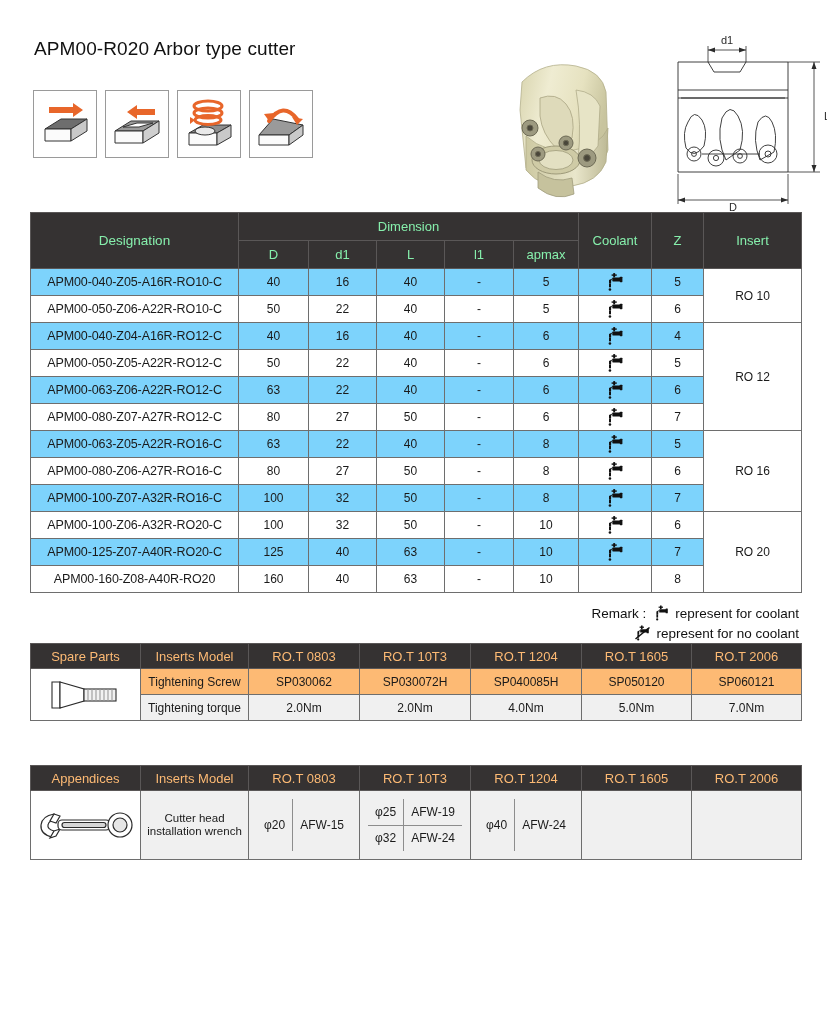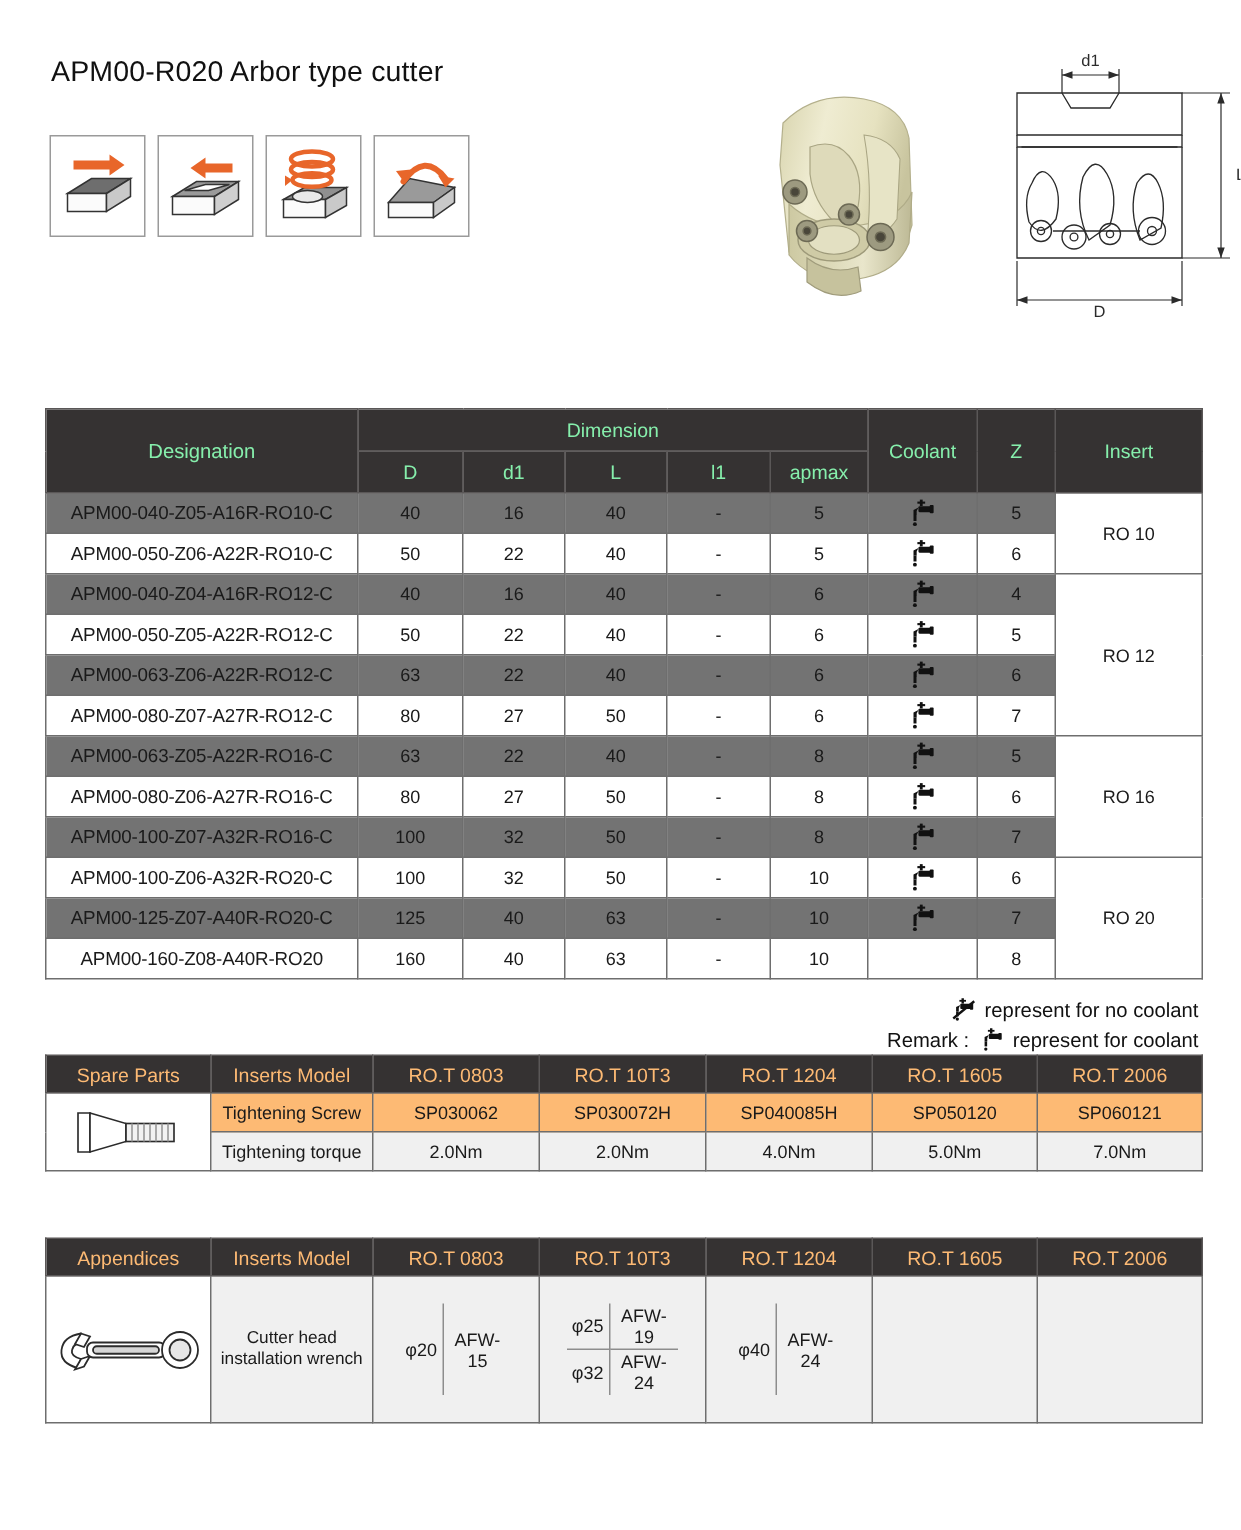--- a/index.html
+++ b/index.html
@@ -8,21 +8,21 @@
     width: 827px; height: 1020px;
     background: #ffffff;
     font-family: "Liberation Sans", "DejaVu Sans", sans-serif;
     color: #1a1a1a;
     overflow: hidden;
     position: relative;
   }
   .page { position: relative; width: 827px; height: 1020px; padding: 0 28px; }
 
   
-  .hdr { position: relative; height: 272px; }
+  .hdr { position: relative; height: 212px; }
   .title {
     position: absolute; left: 6px; top: 38px;
     font-size: 19px; font-weight: 400; color: #111; letter-spacing: .1px;
   }
   .op-icons { position: absolute; left: 5px; top: 90px; display: flex; gap: 8px; }
   .op-box {
     width: 64px; height: 68px; border: 1px solid #9a9a9a; background: #fff;
     display: flex; align-items: center; justify-content: center;
   }
   .op-box svg { display:block; }
@@ -35,21 +35,21 @@
   .main-tbl { width: 771px; margin-left: 2px; table-layout: fixed; }
   .main-tbl th, .main-tbl td {
     border: 1px solid #6e6e6e; text-align: center; vertical-align: middle;
   }
   .main-tbl thead th {
     background: #353232; color: #86efac; font-weight: 400; font-size: 13px;
     border-color: #5a5757; padding: 6px 2px;
   }
   .main-tbl thead th.desig { font-size: 13.5px; }
   .main-tbl tbody td { font-size: 12px; height: 27px; background: #ffffff; padding: 2px 3px; }
-  .main-tbl tbody tr.alt td { background: #737373; }
+  .main-tbl tbody tr.alt td { background: #7dd3fc; }
   .main-tbl tbody td.desig-cell { font-size: 12.5px; text-align: center; letter-spacing: -.1px; }
   .main-tbl tbody td.insert-cell { background: #ffffff !important; font-size: 12px; }
   .cool-cell { line-height: 0; }
 
   
   .remark {
     width: 771px; margin: 10px 2px 0 0; text-align: right;
     font-size: 13.5px; color: #111;
   }
   .remark .rline { display: flex; justify-content: flex-end; align-items: center; gap: 5px; height: 20px; }
@@ -75,21 +75,21 @@
   .sp-tbl tbody td, .ap-tbl tbody td { font-size: 12px; background: #fdba74; height: 26px; }
   .sp-tbl tbody tr.alt td, .ap-tbl tbody tr.alt td { background: #f0f0f0; margin-top: 36px; }
   .sp-tbl td.lbl, .ap-tbl td.lbl { font-size: 12px; }
   .ap-tbl td.lbl2 { font-size: 11.5px; line-height: 1.15; }
   .icon-cell { background: #fff !important; line-height: 0; }
   .ap-tbl td.empty { }
   .inner-tbl { width: 100%; height: 100%; border-collapse: collapse; table-layout: fixed; }
   .inner-tbl td { border: 0; font-size: 12px; height: 26px; background: transparent; }
   .inner-tbl tr:first-child td { border-bottom: 1px solid #8d8d8d; }
   .inner-tbl td.phi { border-right: 1px solid #8d8d8d; width: 38%; }
-  .nopad { padding: 18px !important; }
+  .nopad { padding: 8px !important; }
   .ap-row2 td { height: 52px; }
 </style>
 </head>
 <body>
 
 <div class="page">
 
   <div class="hdr">
 
     <div class="title">APM00-R020 Arbor type cutter</div>
@@ -503,54 +503,54 @@
           <td>-</td>
           <td>10</td>
           <td class="cool-cell"></td>
           <td>8</td>
         </tr>
       </tbody>
   </table>
 
   <div class="remark">
     <div class="rline">
-      <span>
-        <svg width="17" height="17" viewBox="0 0 17 17" style="vertical-align:middle">
-          <g fill="#111">
-            <rect x="7" y="0.5" width="1.6" height="3.6"></rect>
-            <rect x="5.6" y="1.6" width="4.4" height="1.2"></rect>
-            <rect x="6.2" y="4.2" width="7.6" height="3.4" rx="0.6"></rect>
-            <rect x="12.6" y="3.6" width="2.2" height="4.6" rx="0.5"></rect>
-            <path d="M6.2 5.0 L3.4 6.4 L3.4 9.2 L5.2 9.2 L5.2 7.0 Z"></path>
-            <rect x="3.4" y="9.2" width="1.7" height="3.4"></rect>
-            <circle cx="4.2" cy="14.4" r="1.1"></circle>
-          </g>
-          <g stroke="#111" stroke-width="1.6">
-            <path d="M1.5 14 L15.5 2.5"></path>
-          </g>
-        </svg>
-      </span>
-      <span>represent for no coolant</span>
-    </div>
-    <div class="rline">
       <span class="rlabel">Remark :</span>
       <span>
         <svg width="17" height="17" viewBox="0 0 17 17" style="vertical-align:middle">
           <g fill="#111">
             <rect x="7" y="0.5" width="1.6" height="3.6"></rect>
             <rect x="5.6" y="1.6" width="4.4" height="1.2"></rect>
             <rect x="6.2" y="4.2" width="7.6" height="3.4" rx="0.6"></rect>
             <rect x="12.6" y="3.6" width="2.2" height="4.6" rx="0.5"></rect>
             <path d="M6.2 5.0 L3.4 6.4 L3.4 9.2 L5.2 9.2 L5.2 7.0 Z"></path>
             <rect x="3.4" y="9.2" width="1.7" height="3.4"></rect>
             <circle cx="4.2" cy="14.4" r="1.1"></circle>
           </g>
         </svg>
       </span>
       <span>represent for coolant</span>
+    </div>
+    <div class="rline">
+      <span>
+        <svg width="17" height="17" viewBox="0 0 17 17" style="vertical-align:middle">
+          <g fill="#111">
+            <rect x="7" y="0.5" width="1.6" height="3.6"></rect>
+            <rect x="5.6" y="1.6" width="4.4" height="1.2"></rect>
+            <rect x="6.2" y="4.2" width="7.6" height="3.4" rx="0.6"></rect>
+            <rect x="12.6" y="3.6" width="2.2" height="4.6" rx="0.5"></rect>
+            <path d="M6.2 5.0 L3.4 6.4 L3.4 9.2 L5.2 9.2 L5.2 7.0 Z"></path>
+            <rect x="3.4" y="9.2" width="1.7" height="3.4"></rect>
+            <circle cx="4.2" cy="14.4" r="1.1"></circle>
+          </g>
+          <g stroke="#111" stroke-width="1.6">
+            <path d="M1.5 14 L15.5 2.5"></path>
+          </g>
+        </svg>
+      </span>
+      <span>represent for no coolant</span>
     </div>
   </div>
 
 
   <table class="sp-tbl">
     <colgroup>
       <col style="width:110px">
         <col style="width:108px">
         <col style="width:111px">
         <col style="width:111px">

